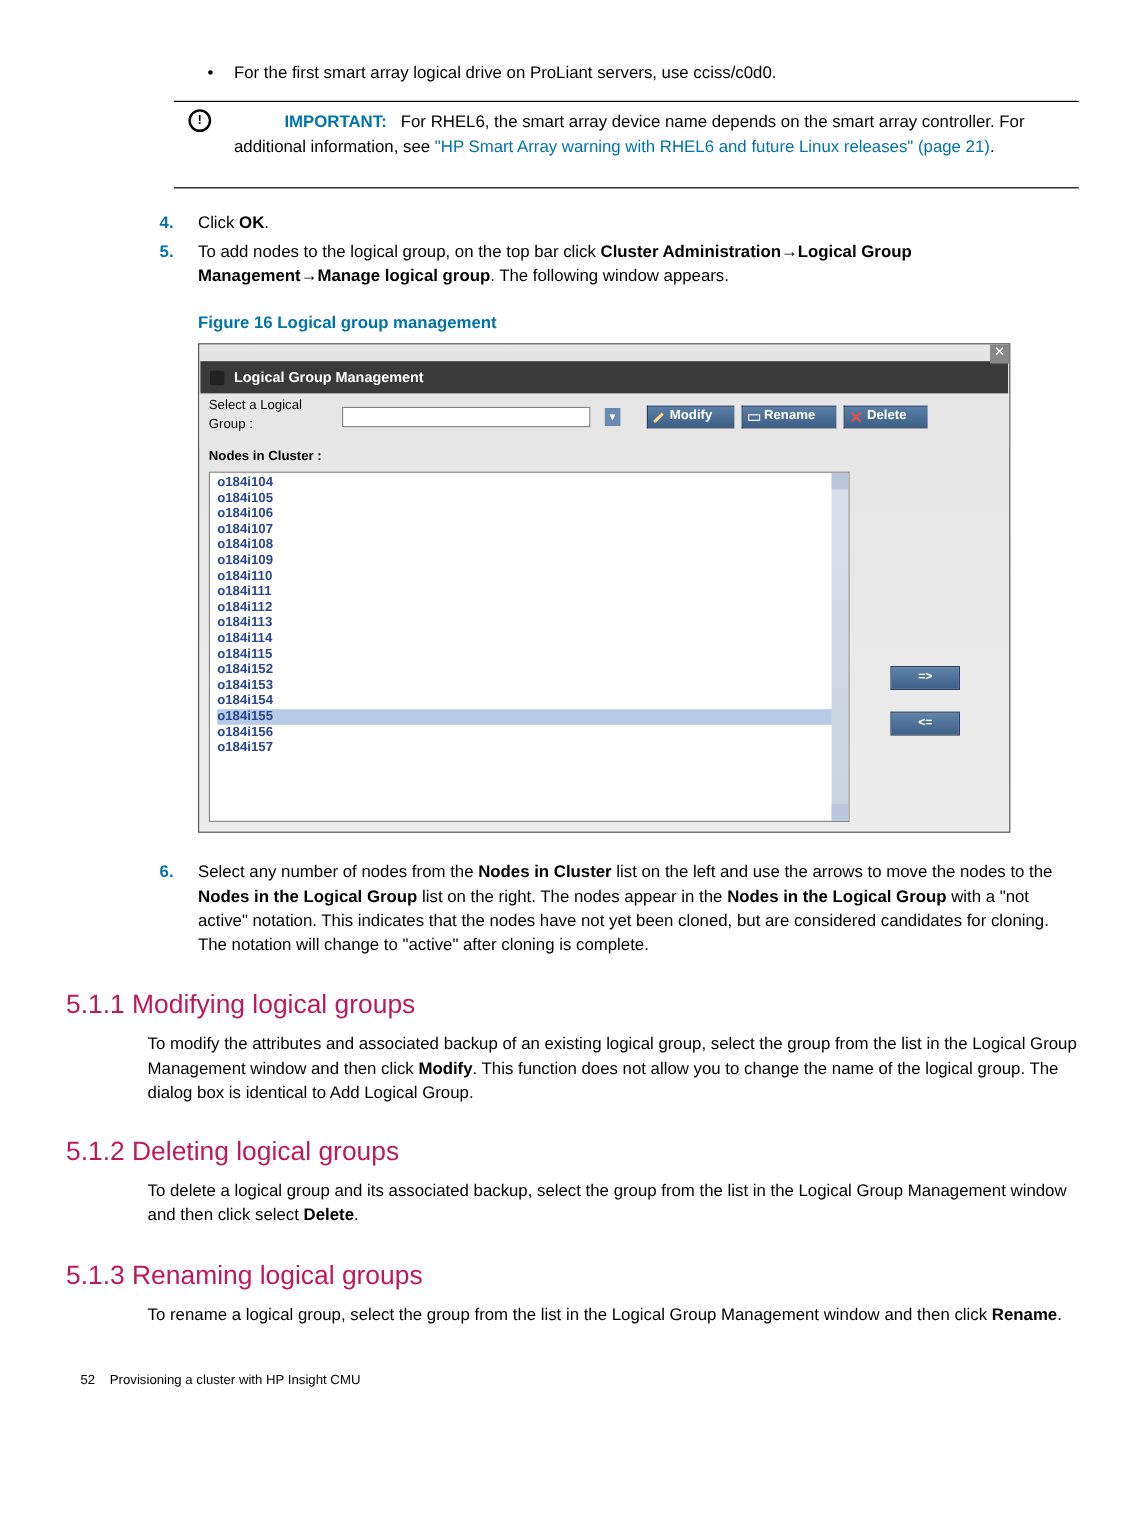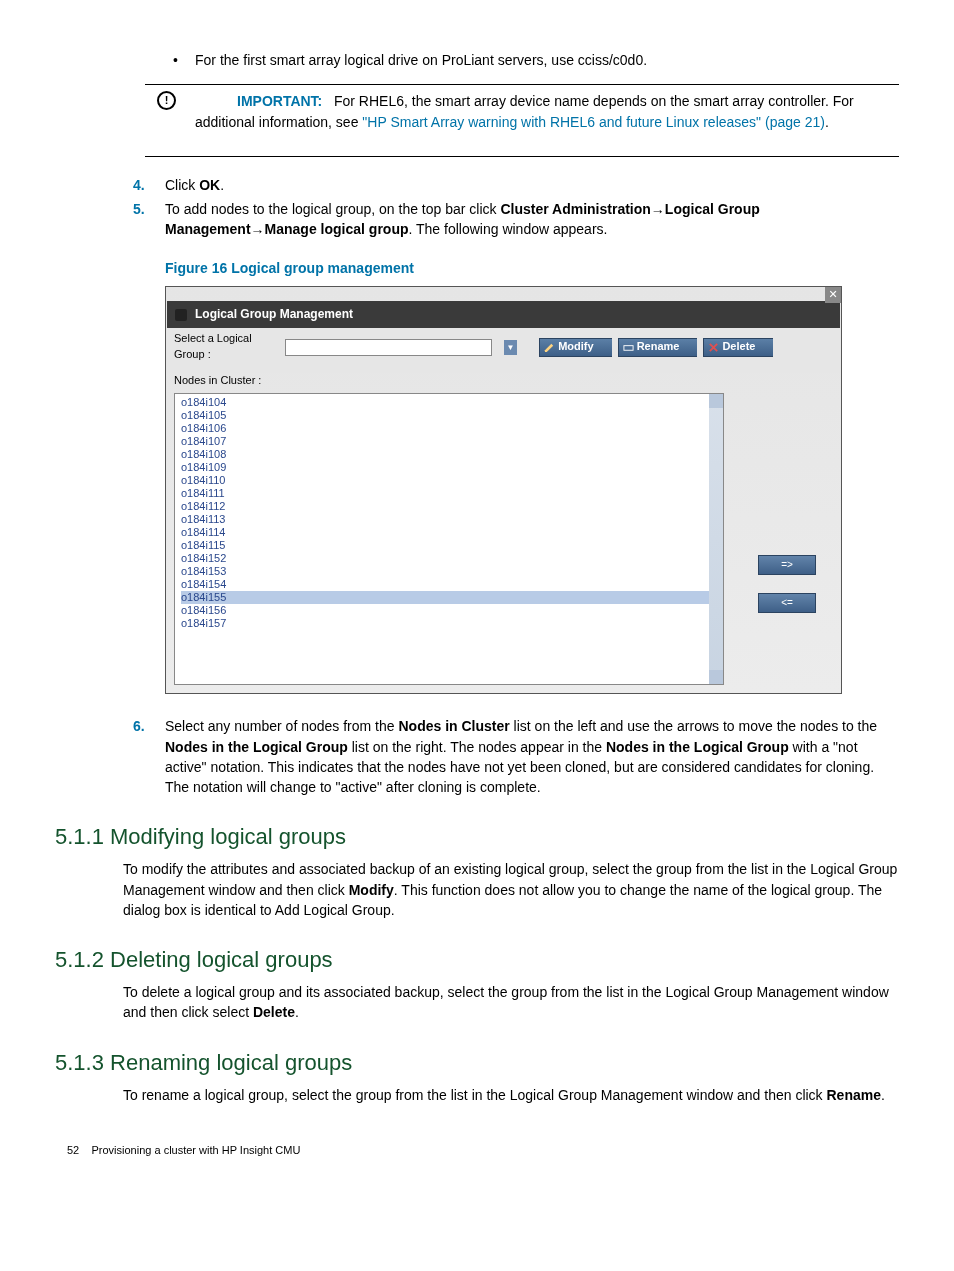--- a/index.html
+++ b/index.html
@@ -125,40 +125,40 @@
     height:17px;
     display:flex;align-items:center;gap:3px;
     padding:0 18px 0 4px;
     color:#fff;font-weight:bold;font-size:11px;
     background:linear-gradient(#5b7fa6,#3d5f87);
     border:1px solid #2b4360;border-right:none;
   }
   .tool-btn:last-child{border-right:1px solid #2b4360;}
   .tool-ico{width:11px;height:11px;display:inline-block;}
   .columns {
-    display:flex;gap:17px;padding:0 8px 8px 8px;font-size:11px;color:#000;
+    display:flex;gap:17px;padding:0 24px 8px 8px;font-size:11px;color:#000;font-weight:bold;
   }
   .col-left,.col-right{flex:1;}
   .col-head{margin-bottom:4px;}
   .listbox {
     border:1px solid #888;background:#fff;height:290px;position:relative;overflow:hidden;
   }
   .listbox .sb{position:absolute;right:0;top:0;width:14px;height:100%;background:linear-gradient(#d8e0ea,#c8d4e2);}
   .listbox .sb::before,.listbox .sb::after{content:"";position:absolute;left:0;width:14px;height:14px;background:#b9c8dc;}
   .listbox .sb::before{top:0;}
   .listbox .sb::after{bottom:0;}
   .listbox .items{padding:2px 0 0 6px;line-height:13px;font-family:Arial;color:#29478c;}
   .listbox .items div{white-space:nowrap;}
   .listbox .items .sel{background:#b8cbe6;}
   .mid-btns{display:flex;flex-direction:column;justify-content:center;gap:18px;align-items:center;width:92px;padding-top:110px;box-sizing:border-box;}
   .mid-b{
     width:56px;height:18px;background:linear-gradient(#6284aa,#3e5f87);border:1px solid #2b4360;color:#fff;font-size:10px;display:flex;align-items:center;justify-content:center;
   }
   h2.sec {
-    color:#14532d;font-weight:normal;font-size:22px;margin:24px 0 6px 0;
+    color:#be185d;font-weight:normal;font-size:22px;margin:24px 0 6px 0;
   }
   .body-indent{margin-left:68px;}
   .footer{font-size:11px;margin-top:38px;margin-left:12px;}
 </style>
 </head>
 <body>
 
 <div class="bullet-row">
   <span>For the first smart array logical drive on ProLiant servers, use cciss/c0d0.</span>
 </div>

